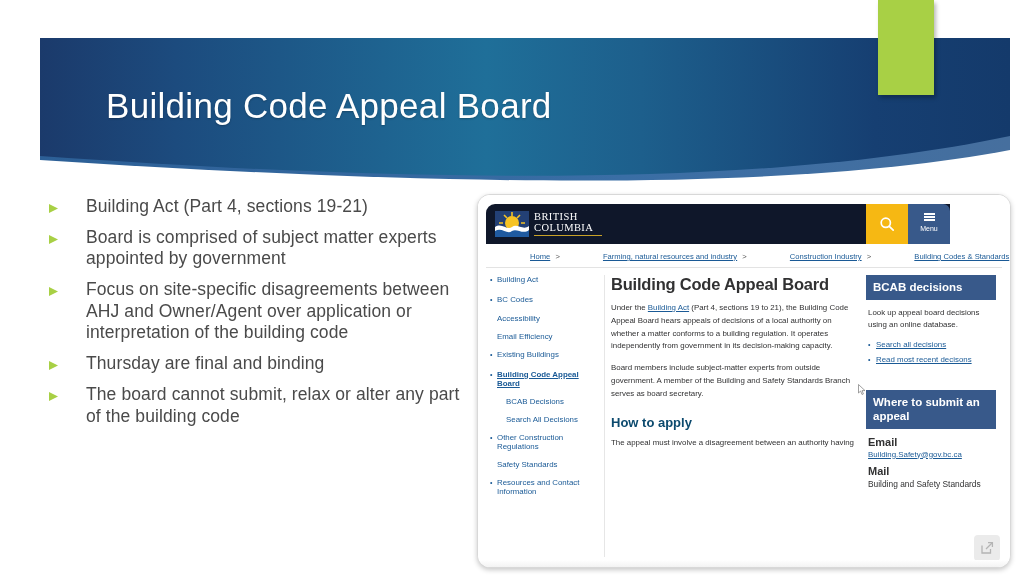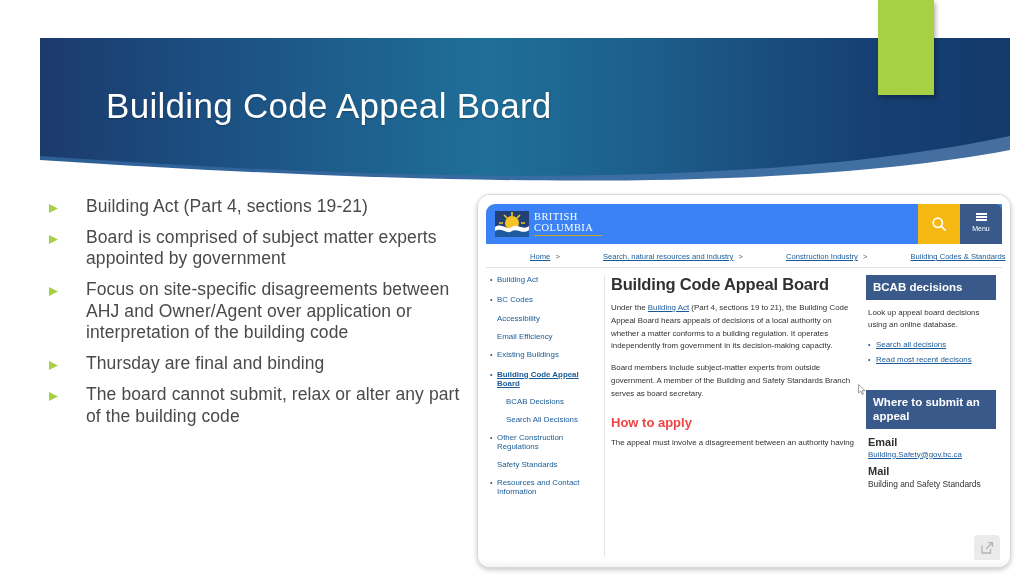--- a/index.html
+++ b/index.html
@@ -55,22 +55,22 @@
     background:#ffffff;
     border:1px solid #d8d8d8;
     border-radius:13px;
     box-shadow:0 2px 5px rgba(0,0,0,.22);
     overflow:hidden;
   }
   #web-inner{position:absolute;left:0;top:0;width:532px;height:372px;background:#fff;}
 
   
   #bc-header{
-    position:absolute;left:8px;top:9px;width:516px;height:40px;
-    background:#3b82f6;
+    position:absolute;left:8px;top:9px;width:464px;height:40px;
+    background:#0f172a;
     border-top-left-radius:9px;
     display:flex;align-items:stretch;
   }
   #bc-logo{
     display:flex;align-items:center;padding-left:9px;gap:5px;flex:1 1 auto;
   }
   #bc-logo-mark{width:34px;height:26px;flex:0 0 34px;}
   #bc-logo-text{
     font-family:"Liberation Serif", serif;
     color:#ffffff;line-height:1.02;
@@ -117,21 +117,21 @@
   }
   #page-h1{
     font-size:16.5px;color:#313132;font-weight:bold;margin:0 0 8px 0;
     letter-spacing:-.2px;
   }
   #main-col p{
     font-size:7.9px;color:#313132;line-height:1.62;margin:0 0 9px 0;
   }
   #main-col p a{color:#1a5a96;text-decoration:underline;}
   #page-h2{
-    font-size:13px;color:#ef4444;font-weight:bold;margin:14px 0 7px 0;
+    font-size:13px;color:#0c4a6e;font-weight:bold;margin:14px 0 7px 0;
   }
 
   
   #cursor-mark{
     position:absolute;left:380px;top:189px;width:8px;height:11px;
   }
 
   
   #right-col{position:absolute;left:388px;top:80px;width:130px;}
   .widget-head{
@@ -263,21 +263,21 @@
     </div>
     <div id="menu-btn">
       <span class="ham"></span>
       <span class="mlabel">Menu</span>
     </div>
   </div>
 
   <div id="breadcrumb">
     <a href="#">Home</a>
     <span class="sep">&gt;</span>
-    <a href="#">Search, natural resources and industry</a>
+    <a href="#">Farming, natural resources and industry</a>
     <span class="sep">&gt;</span>
     <a href="#">Construction Industry</a>
     <span class="sep">&gt;</span>
     <a href="#">Building Codes &amp; Standards</a>
     <span class="sep">&gt;</span>
   </div>
   <div id="hr-under-crumb"></div>
 
   <div id="side-nav">
     <div class="nav-item">

